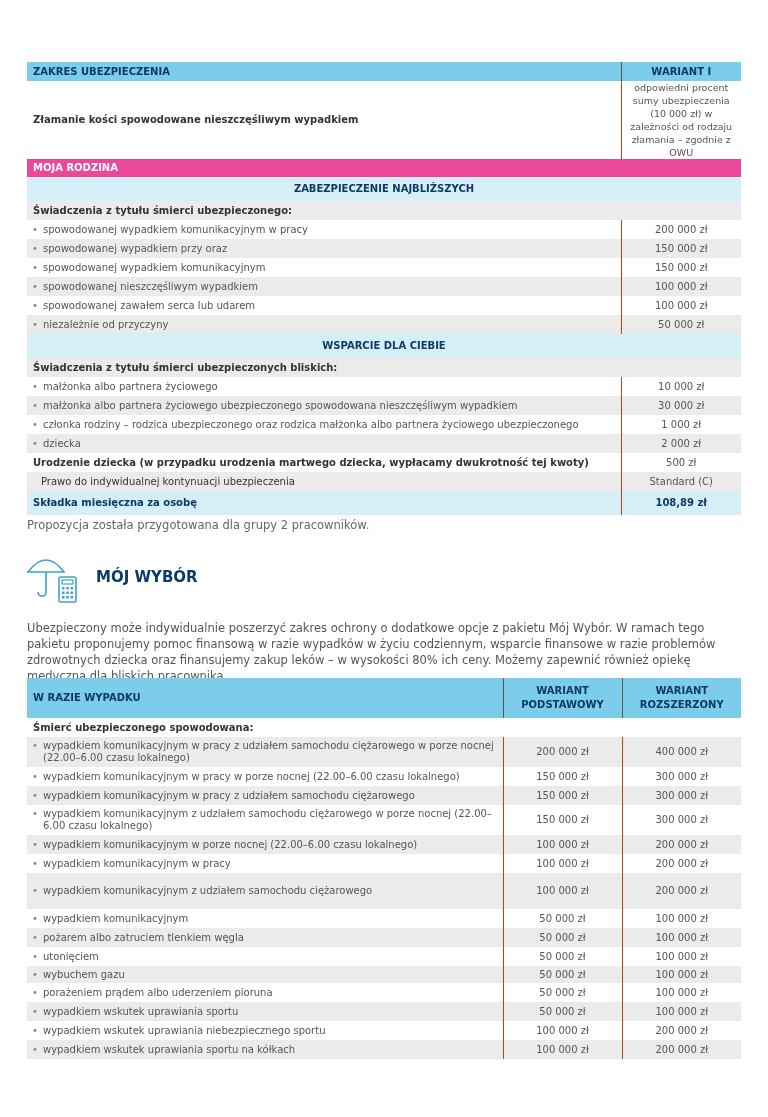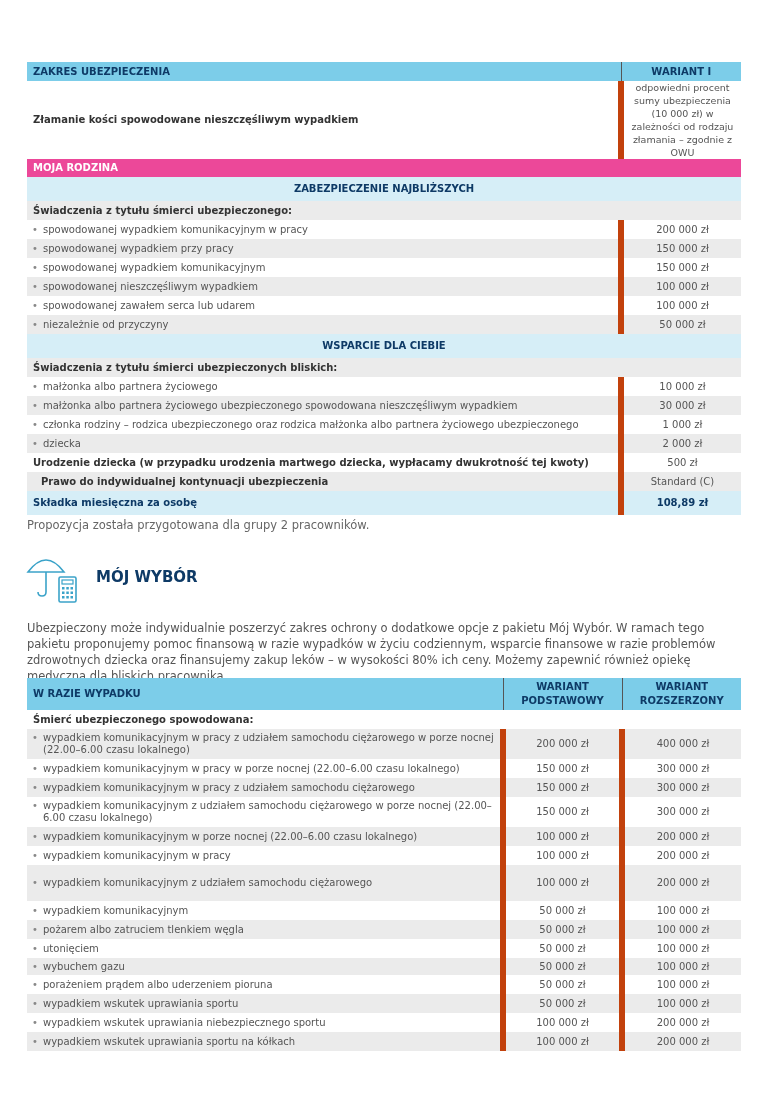--- a/index.html
+++ b/index.html
@@ -5,21 +5,21 @@
   html, body { margin: 0; padding: 0; background: #ffffff; }
   body { width: 768px; height: 1117px; position: relative; overflow: hidden;
          font-family: "DejaVu Sans", sans-serif; color: #333; }
   .tbl { position: absolute; left: 27px; width: 714px; border-collapse: collapse; table-layout: fixed; }
   .tbl td { font-size: 10px; line-height: 12px; padding: 0 6px; vertical-align: middle; }
   .hdr td { background: #7ccde9; color: #0e3a66; font-weight: bold; font-size: 10px; }
   .sub td { background: #d6eef7; color: #0e3a66; font-weight: bold; text-align: center; }
   .sect td { background: #ec4899; color: #ffffff; font-weight: bold; }
   .lbl td { font-weight: bold; color: #333; }
   .alt td { background: #ebebeb; }
-  .val { text-align: center; color: #555; border-left: 6px solid #c2410c; }
+  .val { text-align: center; color: #555; border-left: 1px solid #c2410c; }
   .bul { color: #555; padding-left: 16px !important; position: relative; }
   .bul::before { content: "•"; position: absolute; left: 5px; color: #888; }
   .total td { background: #d6eef7; color: #0e3a66; font-weight: bold; }
   .note { position: absolute; left: 27px; font-size: 11.5px; color: #666; }
   .para { position: absolute; left: 27px; width: 716px; font-size: 11.5px; line-height: 16px; color: #555; }
   .title { position: absolute; left: 96px; top: 568px; font-size: 15px; font-weight: bold; color: #0e3a66; }
   .icon { position: absolute; left: 26px; top: 548px; }
 </style>
 </head>
 <body>
@@ -45,21 +45,21 @@
     <td colspan="2">ZABEZPIECZENIE NAJBLIŻSZYCH</td>
   </tr>
   <tr class="lbl alt" style="height:19px;">
     <td colspan="2">Świadczenia z tytułu śmierci ubezpieczonego:</td>
   </tr>
   <tr style="height:19px;">
         <td class="bul">spowodowanej wypadkiem komunikacyjnym w pracy</td>
         <td class="val">200 000 zł</td>
       </tr>
   <tr class="alt" style="height:19px;">
-        <td class="bul">spowodowanej wypadkiem przy pracy</td>
+        <td class="bul">spowodowanej wypadkiem przy oraz</td>
         <td class="val">150 000 zł</td>
       </tr>
   <tr style="height:19px;">
         <td class="bul">spowodowanej wypadkiem komunikacyjnym</td>
         <td class="val">150 000 zł</td>
       </tr>
   <tr class="alt" style="height:19px;">
         <td class="bul">spowodowanej nieszczęśliwym wypadkiem</td>
         <td class="val">100 000 zł</td>
       </tr>
@@ -91,21 +91,21 @@
       </tr>
   <tr class="alt" style="height:19px;">
         <td class="bul">dziecka</td>
         <td class="val">2 000 zł</td>
       </tr>
   <tr style="height:19px;">
     <td style="font-weight:bold;">Urodzenie dziecka (w przypadku urodzenia martwego dziecka, wypłacamy dwukrotność tej kwoty)</td>
     <td class="val">500 zł</td>
   </tr>
   <tr class="alt" style="height:19px;">
-    <td style="font-weight:bold;padding-left:14px;">Prawo do indywidualnej kontynuacji ubezpieczenia</td>
+    <td style="font-weight:normal;padding-left:14px;">Prawo do indywidualnej kontynuacji ubezpieczenia</td>
     <td class="val">Standard (C)</td>
   </tr>
   <tr class="total" style="height:24px;border-radius:6px;">
     <td>Składka miesięczna za osobę</td>
     <td class="val" style="color:#0e3a66;">108,89 zł</td>
   </tr>
 </tbody>
   </table>
 
 <div class="note" style="top:518px;">Propozycja została przygotowana dla grupy 2 pracowników.</div>
@@ -132,21 +132,21 @@
 <div class="title">MÓJ WYBÓR</div>
 <div class="para" style="top:620px;">Ubezpieczony może indywidualnie poszerzyć zakres ochrony o dodatkowe opcje z pakietu Mój Wybór. W ramach tego pakietu proponujemy pomoc finansową w razie wypadków w życiu codziennym, wsparcie finansowe w razie problemów zdrowotnych dziecka oraz finansujemy zakup leków – w wysokości 80% ich ceny. Możemy zapewnić również opiekę medyczną dla bliskich pracownika.</div>
 
 <table class="tbl" style="top:678px;">
   <colgroup>
       <col style="width:476px">
       <col style="width:119px">
       <col style="width:119px">
     </colgroup>
   <tbody>
-      <tr class="hdr" style="height:32px;">
+      <tr class="hdr" style="height:40px;">
     <td>W RAZIE WYPADKU</td>
     <td style="text-align:center;border-left:1px solid #555;line-height:14px;">
       <div>WARIANT</div>
       <div>PODSTAWOWY</div>
     </td>
     <td style="text-align:center;border-left:1px solid #555;line-height:14px;">
       <div>WARIANT</div>
       <div>ROZSZERZONY</div>
     </td>
   </tr>

